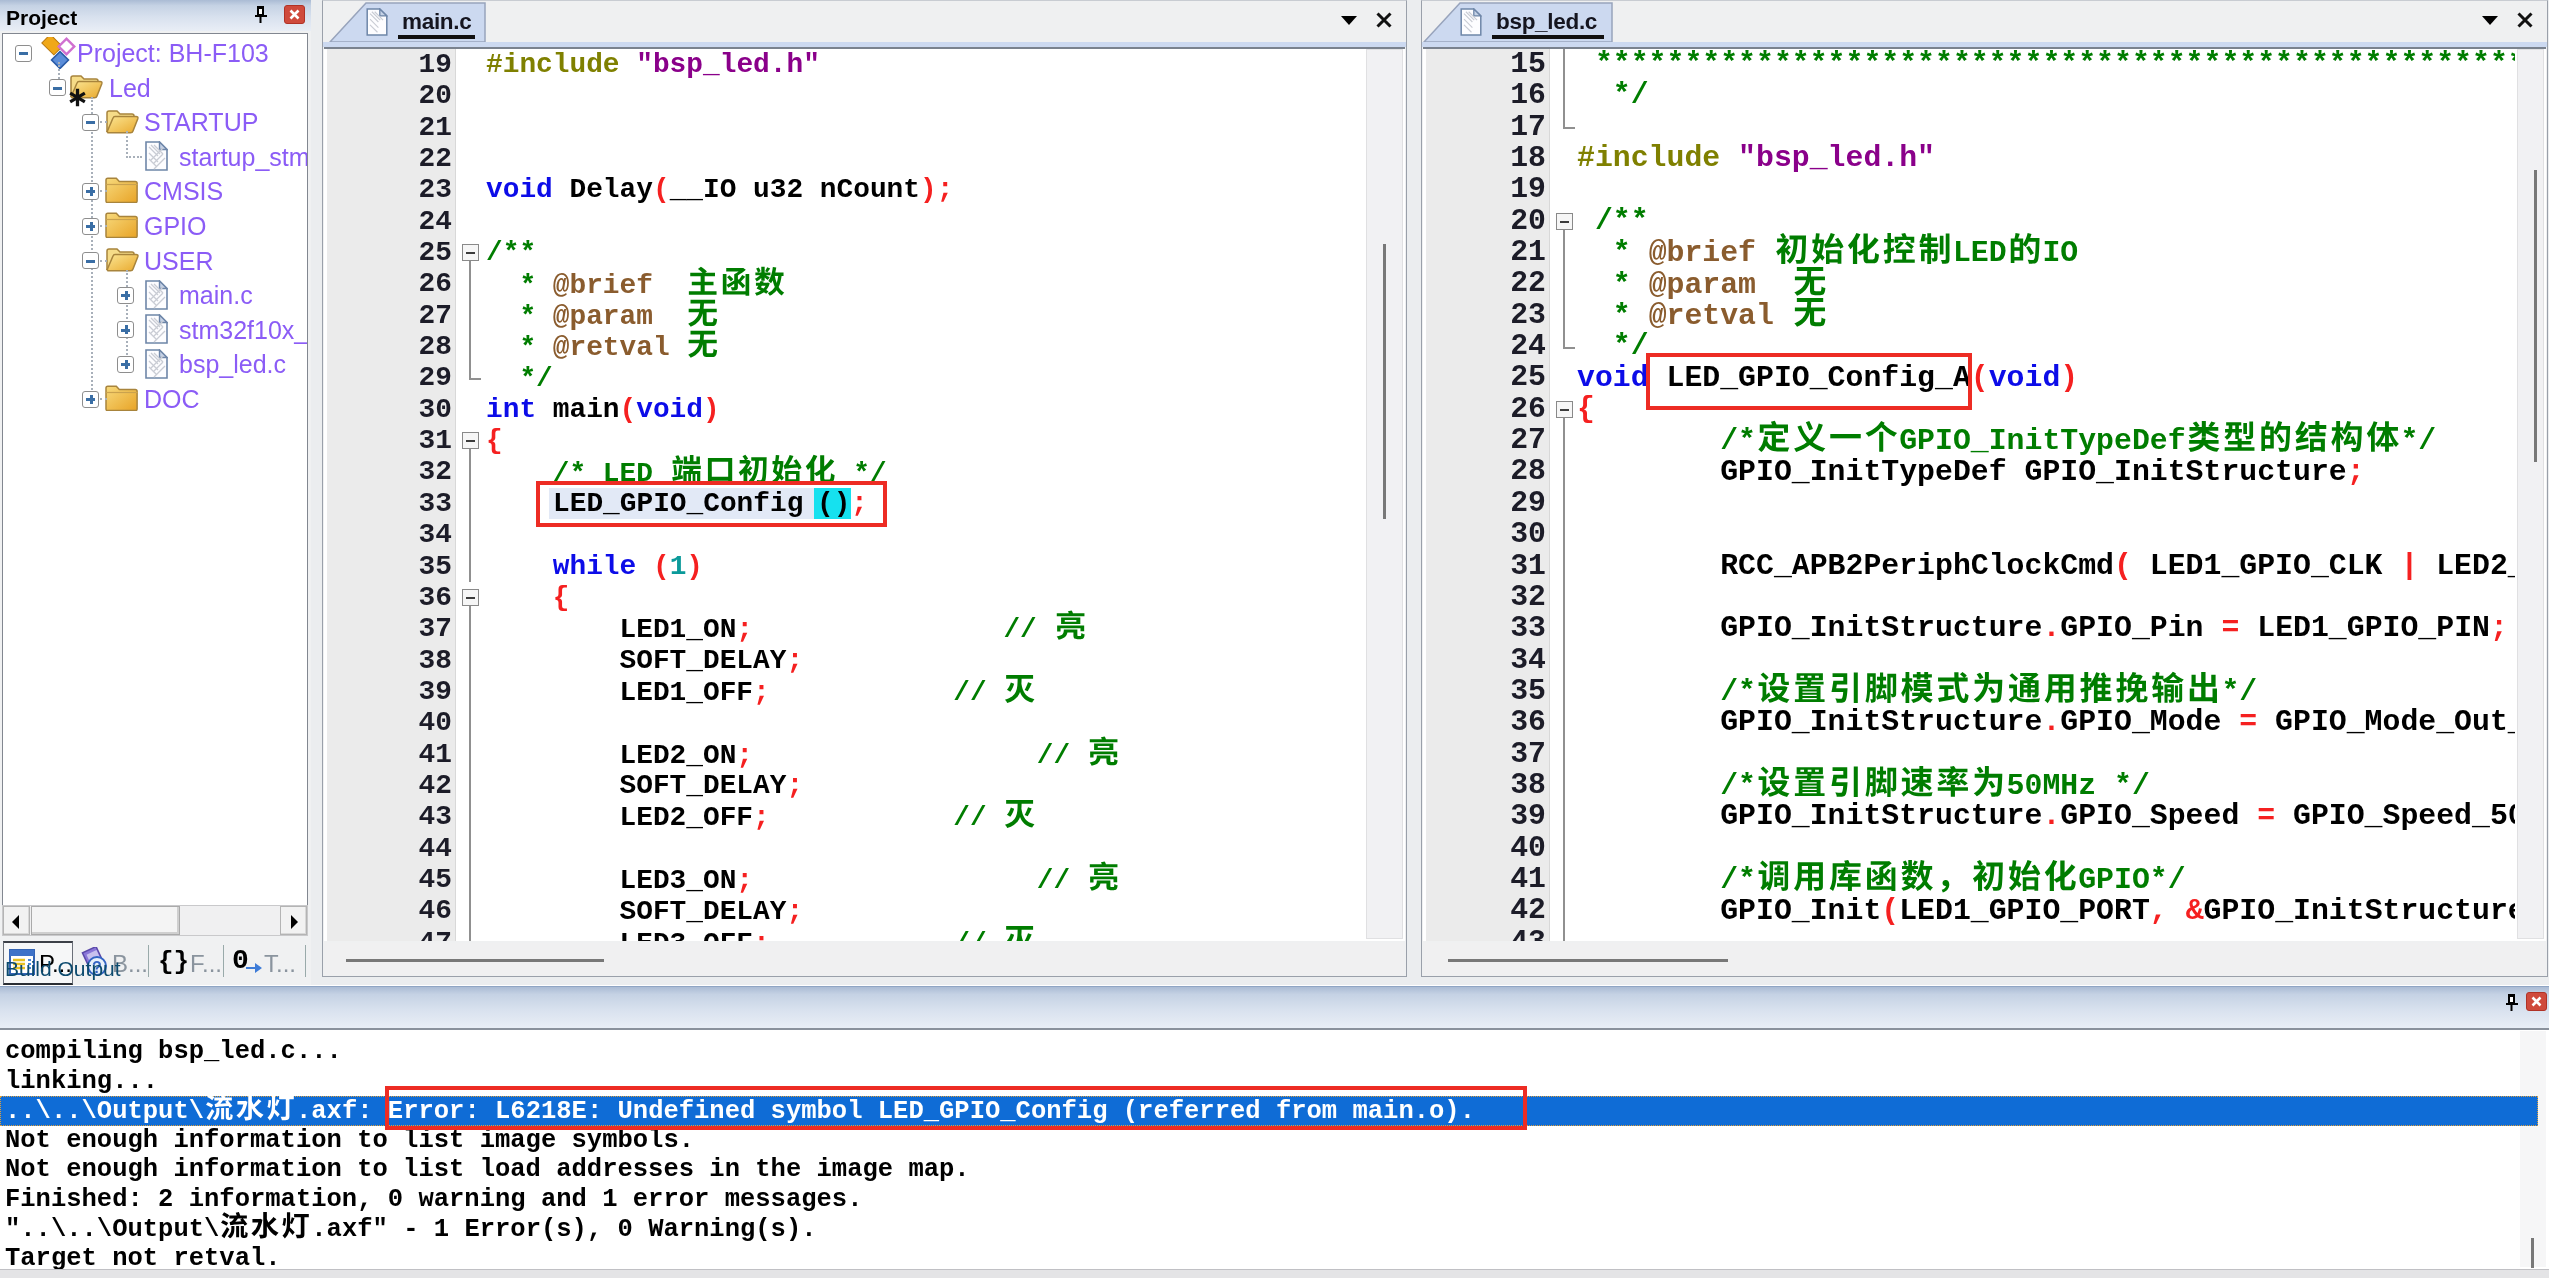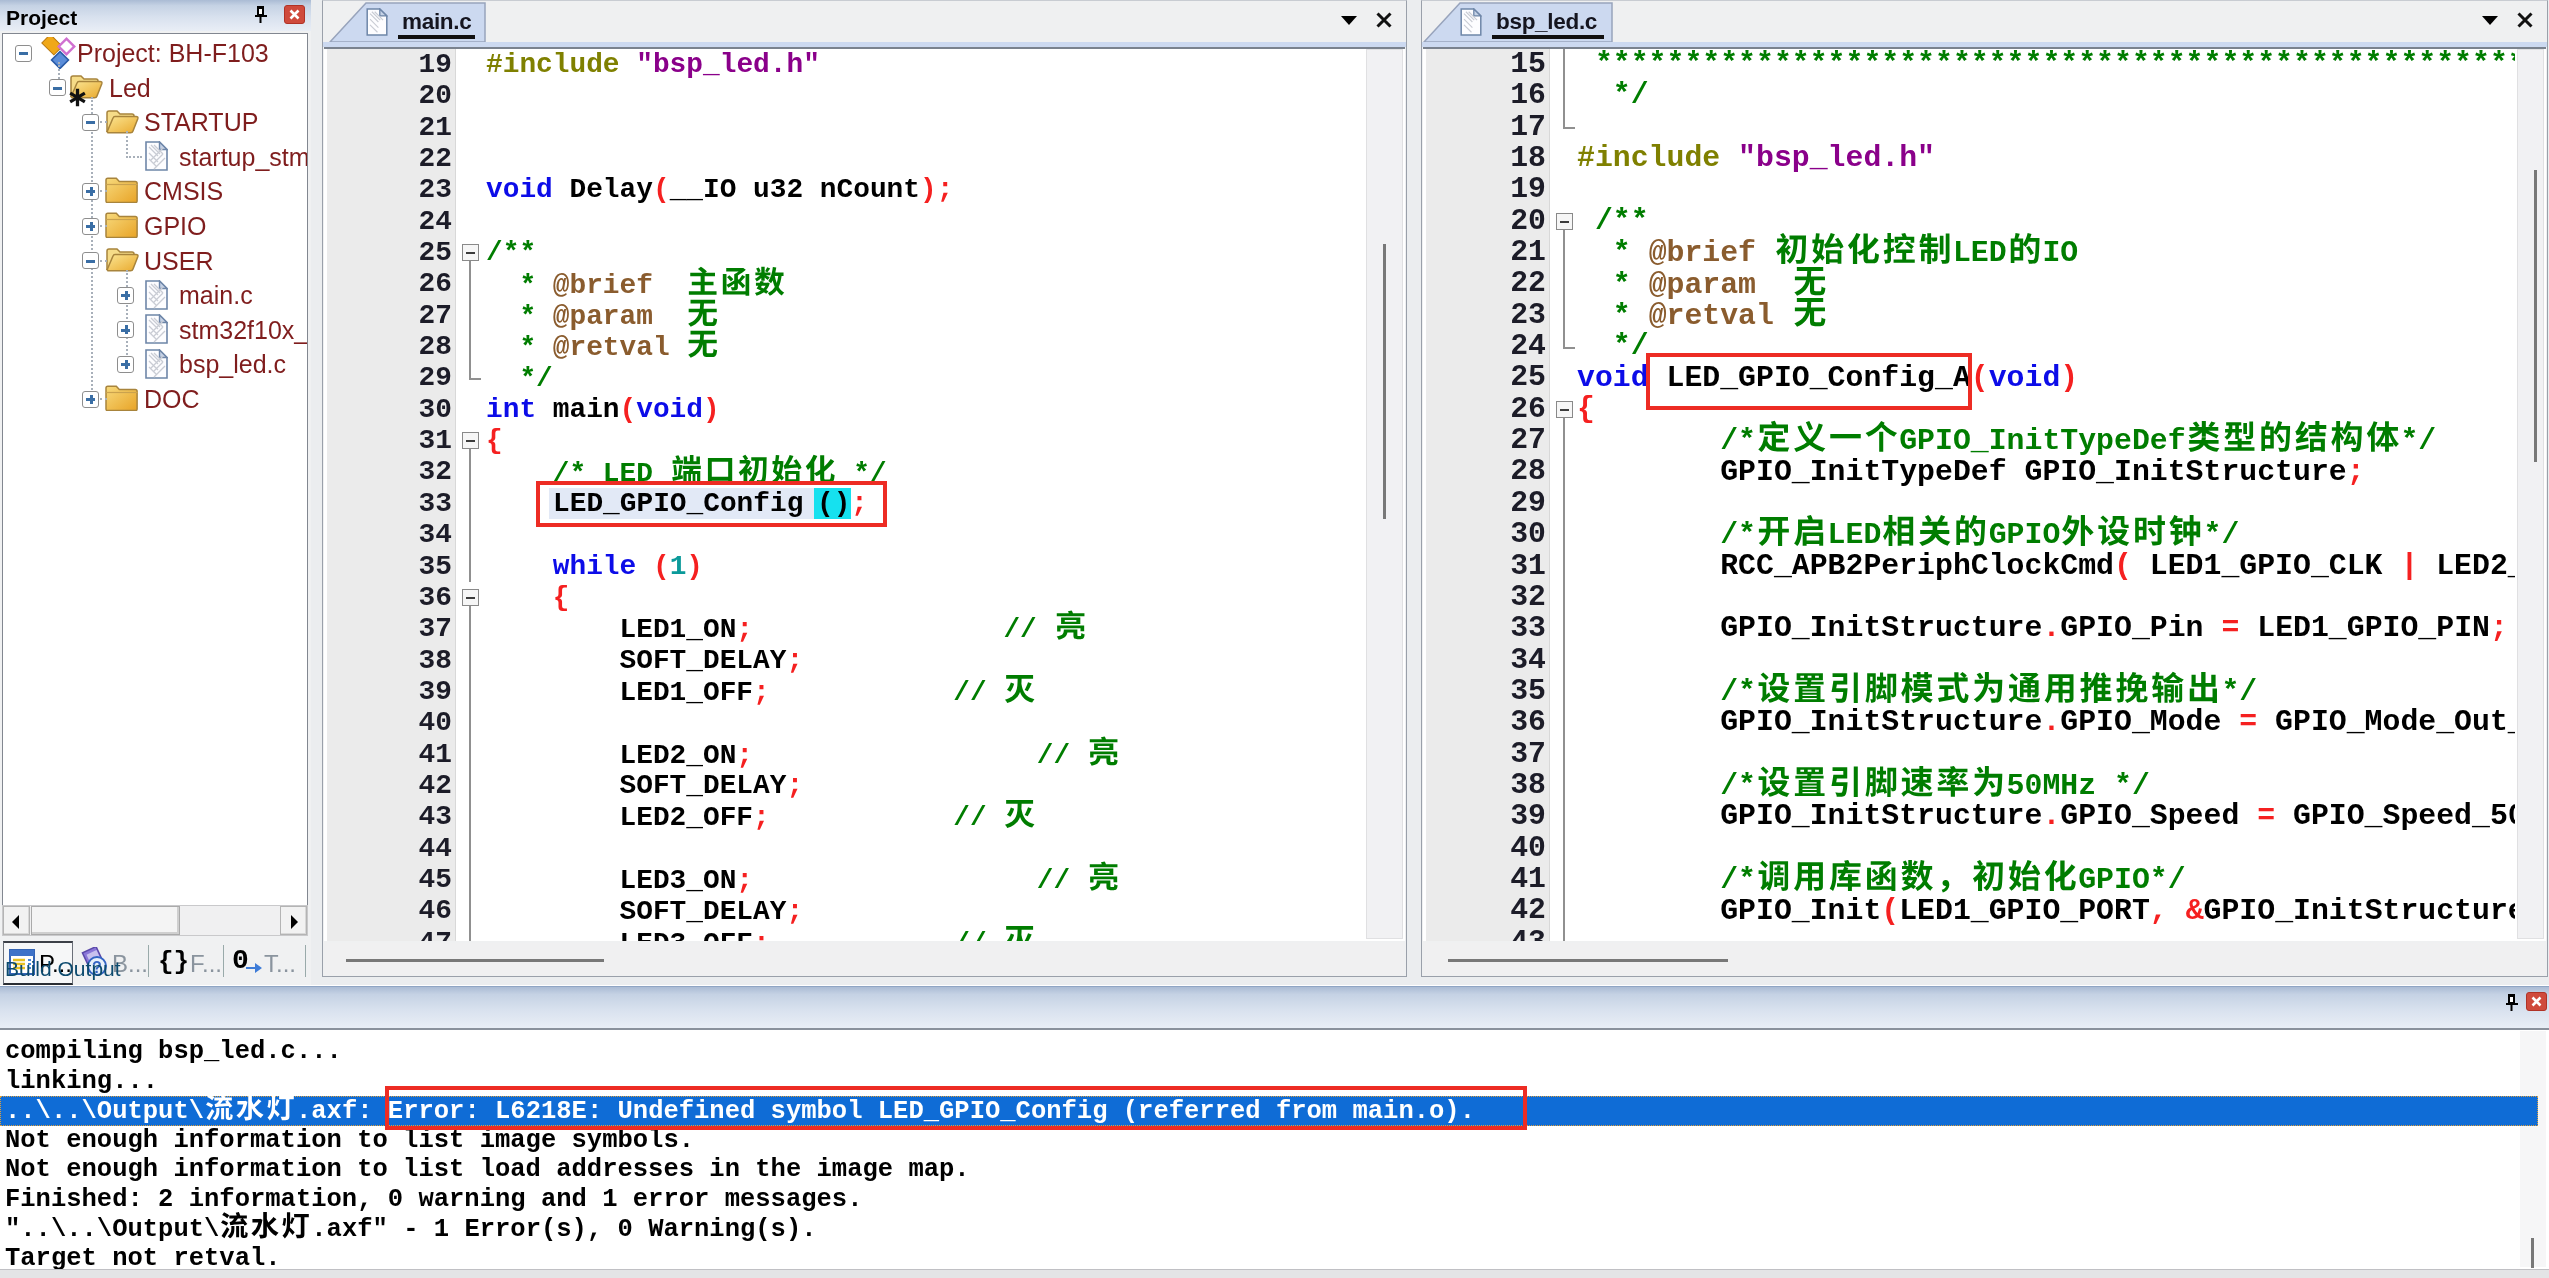--- a/index.html
+++ b/index.html
@@ -19,21 +19,21 @@
 .tabtxt{position:absolute;font:bold 22.5px/28px "Liberation Sans",sans-serif;color:#15151f;letter-spacing:-0.3px}
 .gut{position:absolute;background:#ebebeb;border-right:1px solid #d8d8d8}
 .nums{position:absolute;font:bold 27.82px/31.35px "Liberation Mono",monospace;color:#1c1c28;text-align:right;white-space:pre}
 .fbox{position:absolute;width:17px;height:17px;background:#f6f6f6;border:1px solid #898989;z-index:5}
 .fbox i{position:absolute;left:3px;right:3px;top:7px;height:2px;background:#3c3c3c}
 .fline{position:absolute;width:2px;background:#909090}
 .ftick{position:absolute;height:2px;background:#909090}
 .ebox{position:absolute;width:17px;height:17px;background:#fff;border:1px solid #8e8e8e;border-radius:3px;z-index:5}
 .ebox b{position:absolute;left:3px;right:3px;top:6.5px;height:3px;background:#3a6ea5}
 .ebox i{position:absolute;top:3px;bottom:3px;left:6.5px;width:3px;background:#3a6ea5}
-.trtxt{position:absolute;font:400 25px/30px "Liberation Sans",sans-serif;color:#7f1d1d}
+.trtxt{position:absolute;font:400 25px/30px "Liberation Sans",sans-serif;color:#8b5cf6}
 .dotv{position:absolute;width:0;border-left:2px dotted #a8b0ba}
 .doth{position:absolute;height:0;border-top:2px dotted #a8b0ba}
 .sb{position:absolute;background:#f1f1f3;border:1px solid #e0e0e2}
 .thumbv{position:absolute;width:3px;background:#787878}
 .thumbh{position:absolute;height:3px;background:#787878}
 .arrbtn{position:absolute;width:28px;height:30px;background:#f2f2f2;border:1px solid #b4b4b4;box-shadow:inset -1px -1px 0 #d8d8d8}
 </style></head><body>
 <div id="root">
     <svg width="0" height="0" style="position:absolute">
       <defs>
@@ -470,33 +470,20 @@
             <use href="#u4E2A" transform="translate(108.8,0) scale(.9865)"></use>
           </svg>GPIO_InitTypeDef<svg class="cj2" width="214.8" height="24" viewBox="0 -24 214.8 24">
             <use href="#u7C7B" transform="translate(1.4,0) scale(.9865)"></use>
             <use href="#u578B" transform="translate(37.2,0) scale(.9865)"></use>
             <use href="#u7684" transform="translate(73.0,0) scale(.9865)"></use>
             <use href="#u7ED3" transform="translate(108.8,0) scale(.9865)"></use>
             <use href="#u6784" transform="translate(144.6,0) scale(.9865)"></use>
             <use href="#u4F53" transform="translate(180.4,0) scale(.9865)"></use>
           </svg>*/</span></div>
       <div class="mono2" style="left:0;top:407.6px">        GPIO_InitTypeDef GPIO_InitStructure<span class="p">;</span></div>
-      <div class="mono2" style="left:0;top:470.2px">        <span class="c">/*<svg class="cj2" width="71.6" height="24" viewBox="0 -24 71.6 24">
-            <use href="#u5F00" transform="translate(1.4,0) scale(.9865)"></use>
-            <use href="#u542F" transform="translate(37.2,0) scale(.9865)"></use>
-          </svg>LED<svg class="cj2" width="107.4" height="24" viewBox="0 -24 107.4 24">
-            <use href="#u76F8" transform="translate(1.4,0) scale(.9865)"></use>
-            <use href="#u5173" transform="translate(37.2,0) scale(.9865)"></use>
-            <use href="#u7684" transform="translate(73.0,0) scale(.9865)"></use>
-          </svg>GPIO<svg class="cj2" width="143.2" height="24" viewBox="0 -24 143.2 24">
-            <use href="#u5916" transform="translate(1.4,0) scale(.9865)"></use>
-            <use href="#u8BBE" transform="translate(37.2,0) scale(.9865)"></use>
-            <use href="#u65F6" transform="translate(73.0,0) scale(.9865)"></use>
-            <use href="#u949F" transform="translate(108.8,0) scale(.9865)"></use>
-          </svg>*/</span></div>
       <div class="mono2" style="left:0;top:501.6px">        RCC_APB2PeriphClockCmd<span class="p">(</span> LED1_GPIO_CLK <span class="p">|</span> LED2_GPIO_CLK</div>
       <div class="mono2" style="left:0;top:564.3px">        GPIO_InitStructure<span class="p">.</span>GPIO_Pin <span class="p">=</span> LED1_GPIO_PIN<span class="p">;</span></div>
       <div class="mono2" style="left:0;top:627.0px">        <span class="c">/*<svg class="cj2" width="465.4" height="24" viewBox="0 -24 465.4 24">
             <use href="#u8BBE" transform="translate(1.4,0) scale(.9865)"></use>
             <use href="#u7F6E" transform="translate(37.2,0) scale(.9865)"></use>
             <use href="#u5F15" transform="translate(73.0,0) scale(.9865)"></use>
             <use href="#u811A" transform="translate(108.8,0) scale(.9865)"></use>
             <use href="#u6A21" transform="translate(144.6,0) scale(.9865)"></use>
             <use href="#u5F0F" transform="translate(180.4,0) scale(.9865)"></use>
             <use href="#u4E3A" transform="translate(216.2,0) scale(.9865)"></use>

